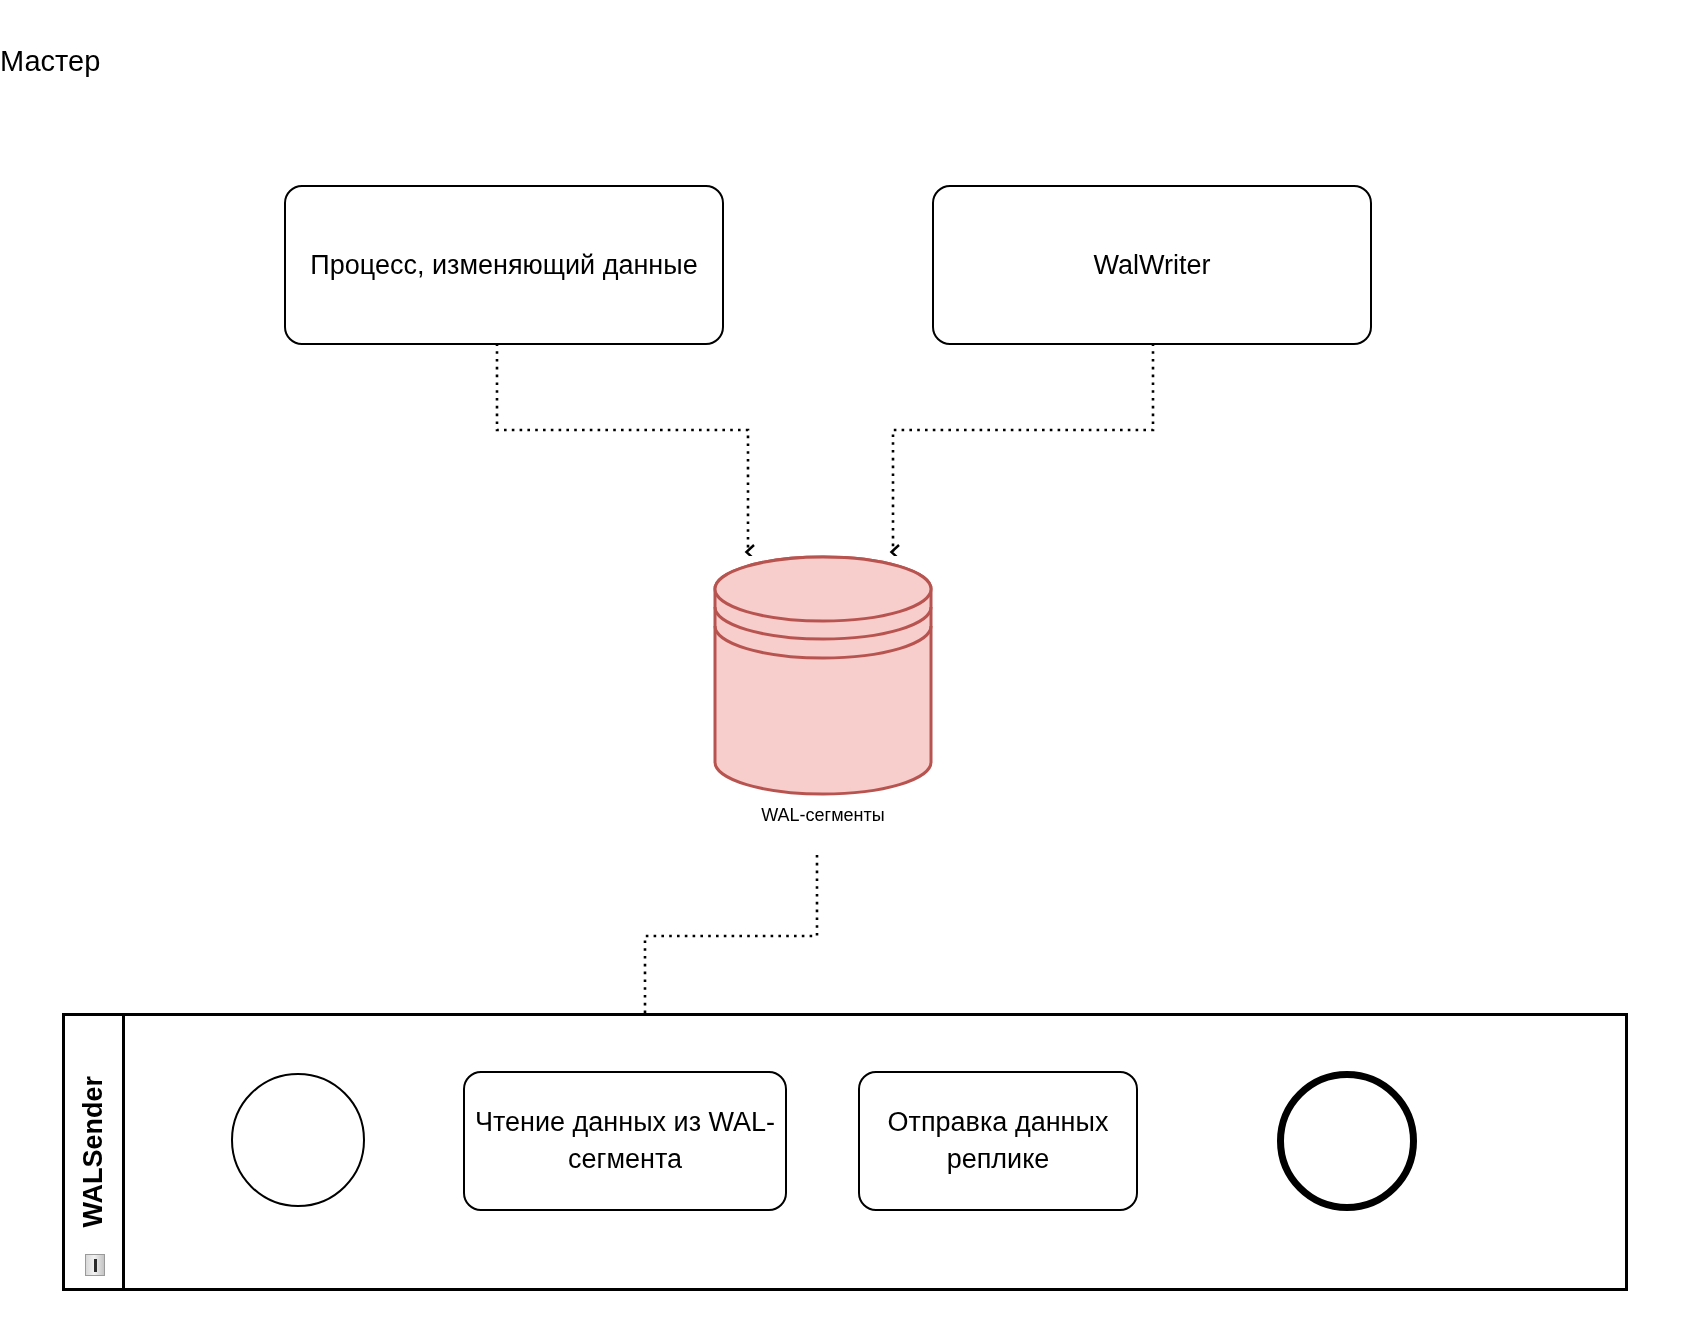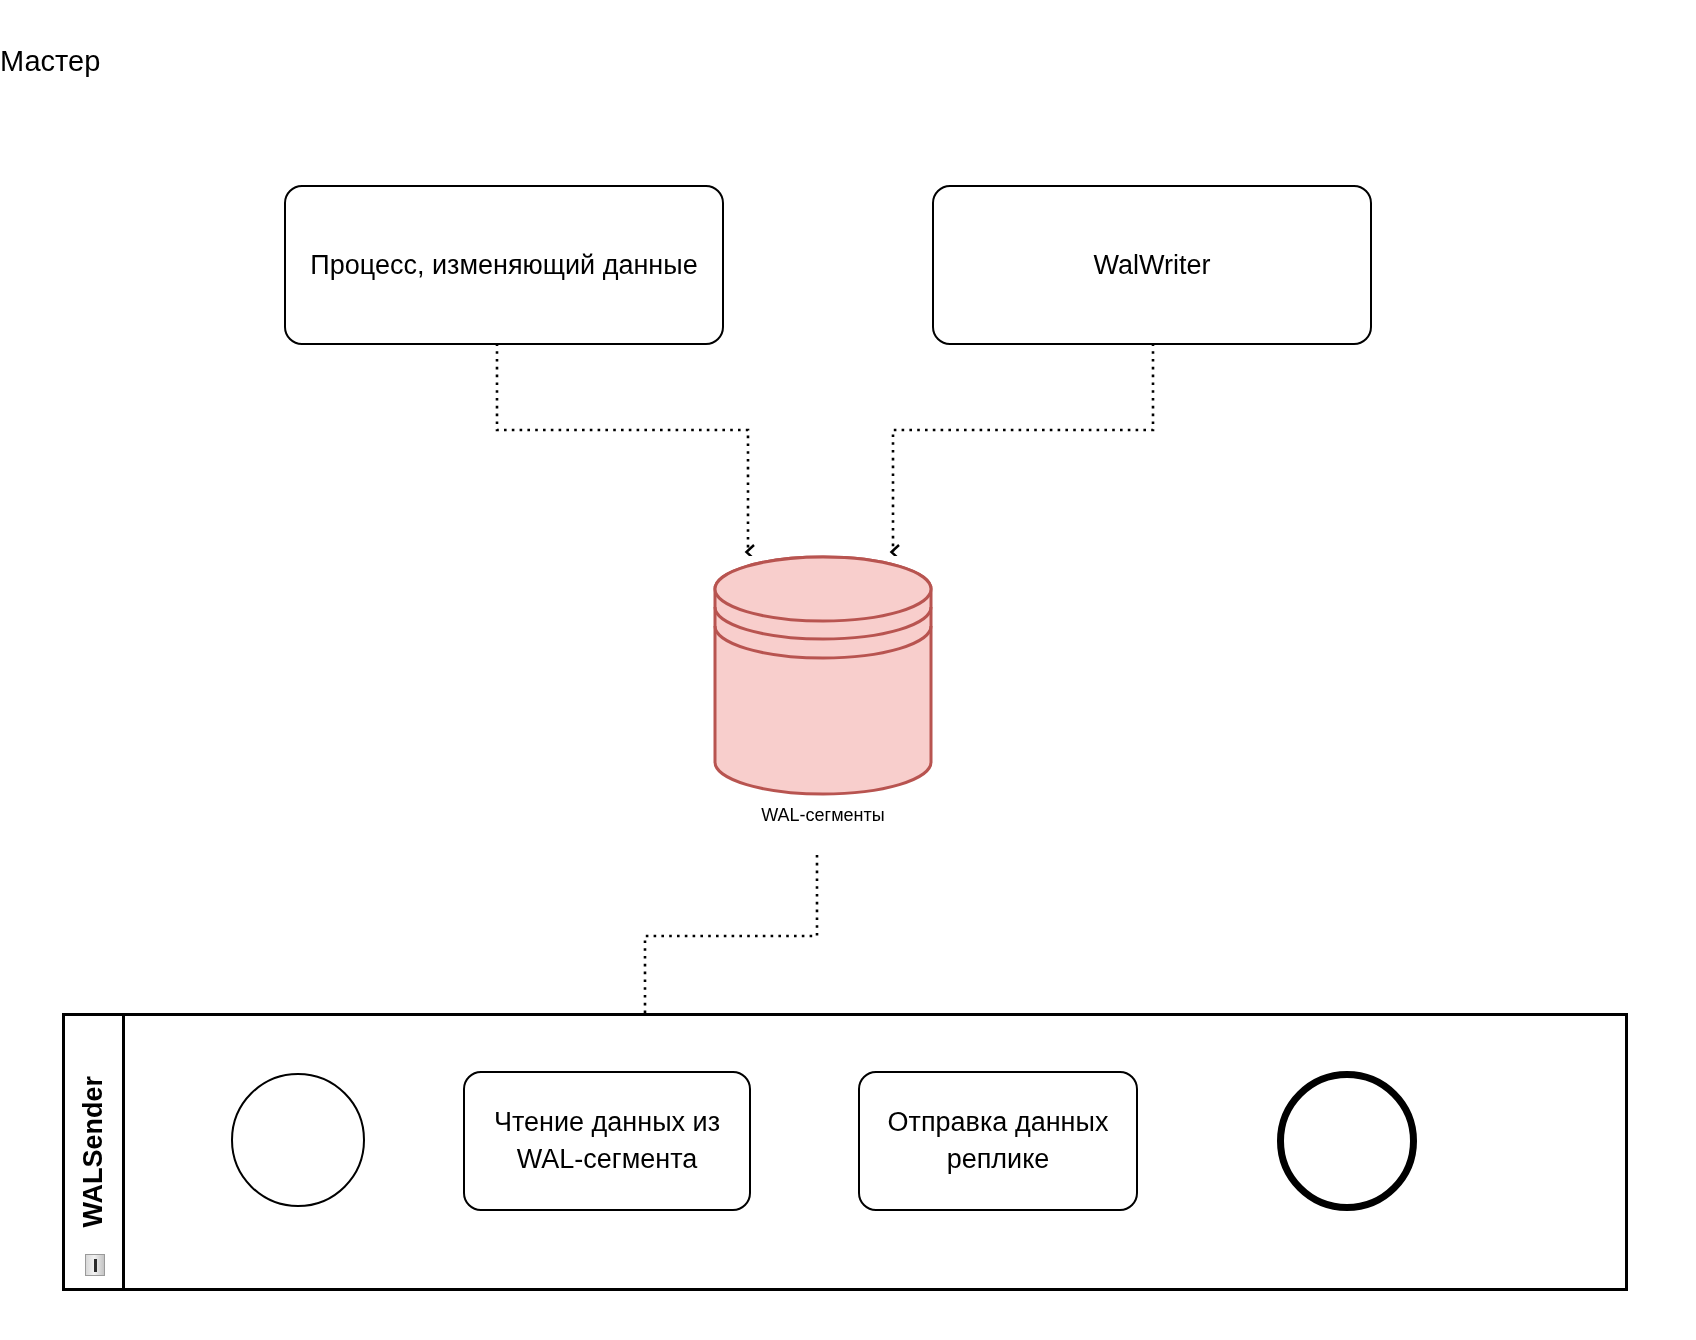--- a/index.html
+++ b/index.html
@@ -177,21 +177,21 @@
     <div class="pool-header" style="left:0; top:0; width:60px; height:100%;">
       <div class="pool-header-label">WALSender</div>
     </div>
 
     <div class="pool-marker" style="left:20px; bottom:12px;">
         <i></i>
       </div>
 
     <div class="event start" style="left:166px; top:57px; width:134px; height:134px;"></div>
 
-    <div class="rbox" style="left:398px; top:55px; width:288px; height:140px; font-size:27px; line-height:37px;">
+    <div class="rbox" style="left:398px; top:55px; width:324px; height:140px; font-size:27px; line-height:37px;">
       <span>Чтение данных из WAL-сегмента</span>
     </div>
 
     <div class="rbox" style="left:793px; top:55px; width:280px; height:140px; font-size:27px; line-height:37px;">
       <span>Отправка данных реплике</span>
     </div>
 
     <div class="event end" style="left:1212px; top:55px; width:140px; height:140px;"></div>
   </div>
 

